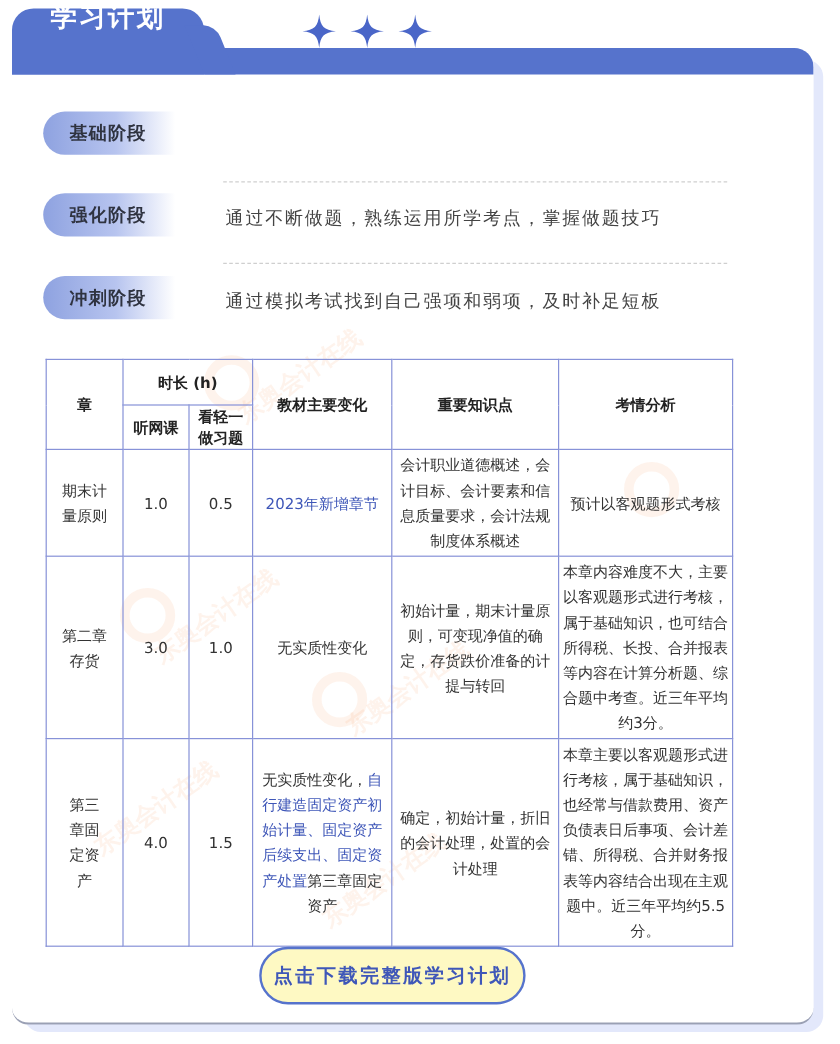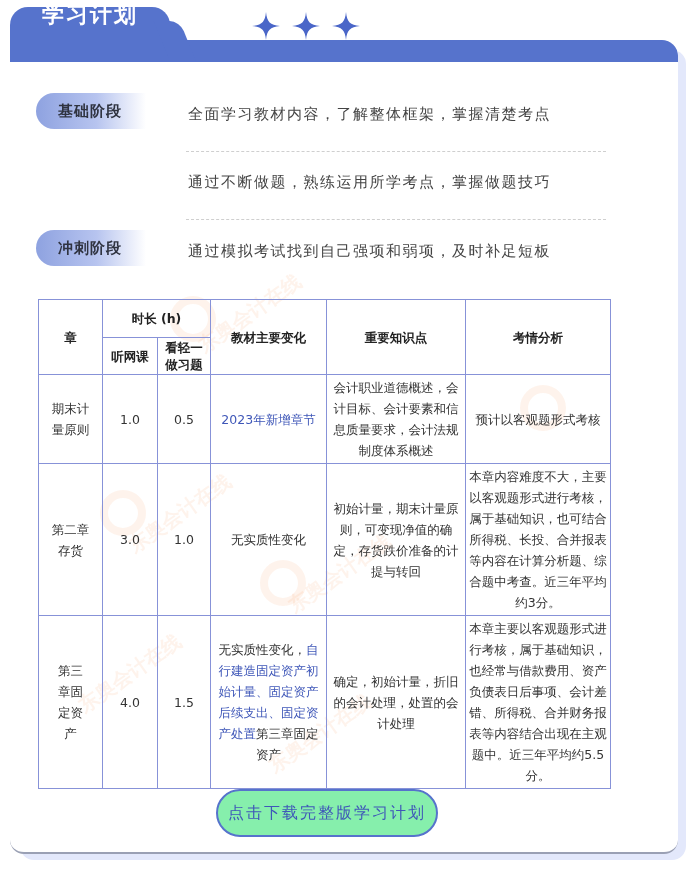--- a/index.html
+++ b/index.html
@@ -83,23 +83,23 @@
       transform: rotate(-35deg); pointer-events: none; white-space: nowrap;
     }
     .wm-circle {
       position: absolute; width: 46px; height: 46px; border-radius: 50%;
       border: 8px solid rgba(250,140,70,0.10); pointer-events: none;
     }
 
     
     .download-btn {
       position: absolute; left: 216px; top: 789px; width: 222px; height: 48px;
-      border: 2px solid #5673cc; border-radius: 24px; background: #86efac;
+      border: 2px solid #5673cc; border-radius: 24px; background: #fef9c3;
       display: flex; align-items: center; justify-content: center;
-      color: #3f57b8; font-size: 16px; font-weight: normal; letter-spacing: 2px;
+      color: #3f57b8; font-size: 16px; font-weight: bold; letter-spacing: 2px;
       cursor: pointer;
     }
   </style>
 </head>
 <body>
 
 <div class="card-shadow"></div>
 
 <div class="card">
   <div class="header-bar"></div>
@@ -115,24 +115,24 @@
   <svg class="star" viewBox="0 0 28 28">
       <path d="M14 0 C15 10 18 13 28 14 C18 15 15 18 14 28 C13 18 10 15 0 14 C10 13 13 10 14 0 Z" fill="currentColor"></path>
     </svg>
   <svg class="star" viewBox="0 0 28 28">
       <path d="M14 0 C15 10 18 13 28 14 C18 15 15 18 14 28 C13 18 10 15 0 14 C10 13 13 10 14 0 Z" fill="currentColor"></path>
     </svg>
 </div>
 
 <div class="stage" style="top:93px;">
   <div class="stage-pill">基础阶段</div>
-  <div class="stage-desc">全面学习教材内容，了解整体框架，掌握清楚考点</div>
   <div class="stage-divider"></div>
 </div>
 <div class="stage" style="top:161px;">
+  <div class="stage-pill">强化阶段</div>
   <div class="stage-desc">通过不断做题，熟练运用所学考点，掌握做题技巧</div>
   <div class="stage-divider"></div>
 </div>
 <div class="stage" style="top:230px;">
   <div class="stage-pill">冲刺阶段</div>
   <div class="stage-desc">通过模拟考试找到自己强项和弱项，及时补足短板</div>
 </div>
 
 <div class="wm-circle" style="left:170px; top:296px;"></div>
 <div class="wm" style="left:190px; top:300px;">东奥会计在线</div>

